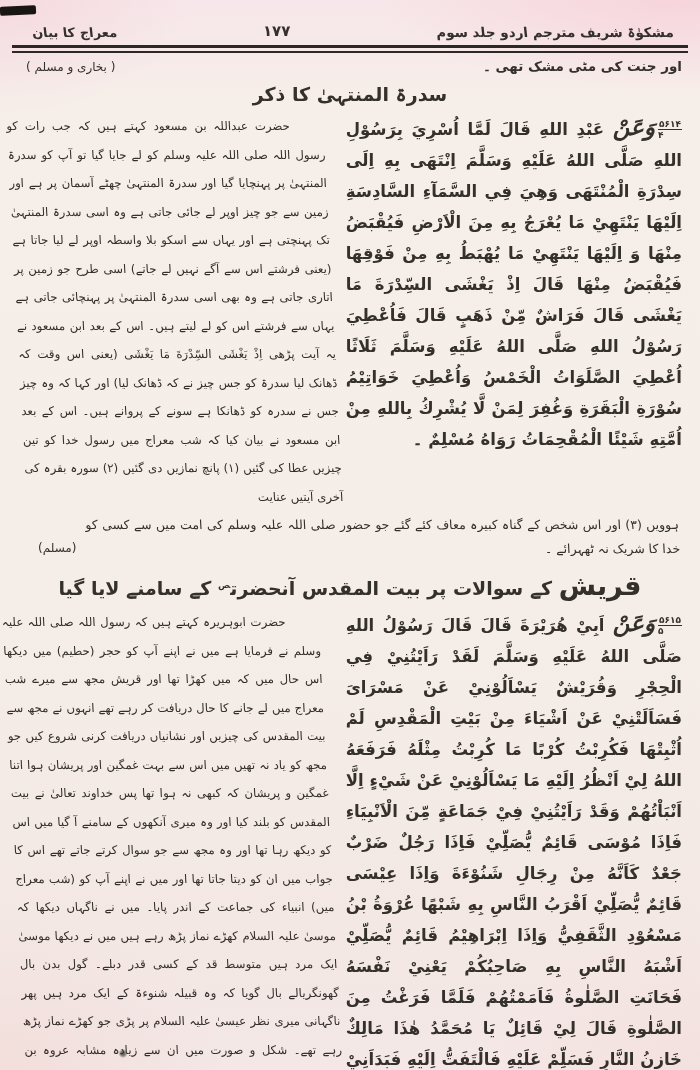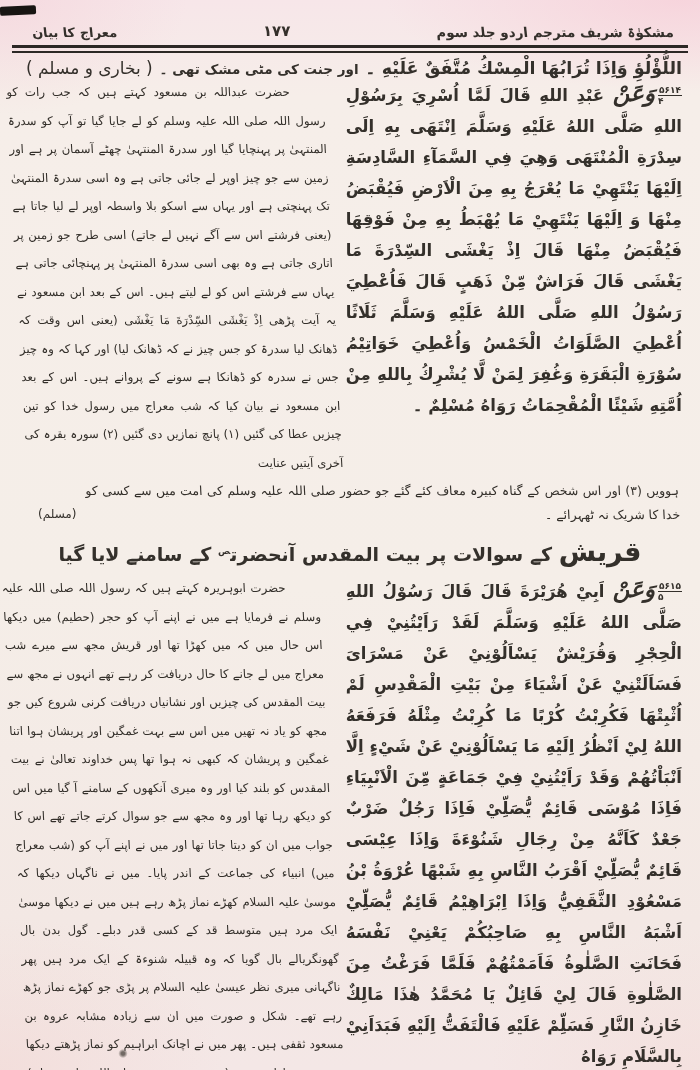--- a/index.html
+++ b/index.html
@@ -38,21 +38,21 @@
     border-bottom: 2px solid #2c2825;
   }
 
   
   .subheader {
     display: flex; justify-content: space-between; align-items: baseline;
     padding: 5px 6px 0 14px;
   }
   .sub-arabic { font-size: 17.5px; font-weight: bold; }
   .sub-urdu   { font-size: 13.5px; font-weight: bold; }
-  .sub-source { font-size: 17px; }
+  .sub-source { font-size: 12px; }
 
   .section-heading {
     text-align: center;
     font-size: 19px; font-weight: bold;
     margin: 9px 0 7px 0;
   }
   .section-heading .lead-word { font-size: 27px; }
   .honorific { font-size: 9px; vertical-align: super; font-weight: bold; }
 
   
@@ -117,25 +117,25 @@
 
     <div class="header">
       <span class="book-title">مشکوٰۃ شریف مترجم اردو جلد سوم</span>
       <span class="page-number">۱۷۷</span>
       <span class="chapter-title">معراج کا بیان</span>
     </div>
 
     <div class="rule"></div>
 
     <div class="subheader">
-      <span class="sub-arabic">اللُّؤْلُؤِ وَاِذَا تُرَابُهَا الْمِسْكُ مُتَّفَقٌ عَلَيْهِ ۔</span>
       <span class="sub-urdu">اور جنت کی مٹی مشک تھی ۔</span>
       <span class="sub-source">( بخاری و مسلم )</span>
     </div>
 
+    <div class="section-heading">سدرۃ المنتہیٰ کا ذکر</div>
 
     <div class="columns">
       <div class="col-arabic">
         <p><span class="hnum">
               <span class="hnum-top">۵۶۱۴</span>
               <span>۴</span>
             </span><span class="hadith-lead">وَعَنْ</span> <span>عَبْدِ اللهِ قَالَ لَمَّا اُسْرِيَ بِرَسُوْلِ اللهِ صَلَّى اللهُ عَلَيْهِ وَسَلَّمَ اِنْتَهَى بِهِ اِلَى سِدْرَةِ الْمُنْتَهَى وَهِيَ فِي السَّمَآءِ السَّادِسَةِ اِلَيْهَا يَنْتَهِيْ مَا يُعْرَجُ بِهِ مِنَ الْاَرْضِ فَيُقْبَضُ مِنْهَا وَ اِلَيْهَا يَنْتَهِيْ مَا يُهْبَطُ بِهِ مِنْ فَوْقِهَا فَيُقْبَضُ مِنْهَا قَالَ اِذْ يَغْشَى السِّدْرَةَ مَا يَغْشَى قَالَ فَرَاشٌ مِّنْ ذَهَبٍ قَالَ فَاُعْطِيَ رَسُوْلُ اللهِ صَلَّى اللهُ عَلَيْهِ وَسَلَّمَ ثَلَاثًا اُعْطِيَ الصَّلَوَاتُ الْخَمْسُ وَاُعْطِيَ خَوَاتِيْمُ سُوْرَةِ الْبَقَرَةِ وَغُفِرَ لِمَنْ لَّا يُشْرِكُ بِاللهِ مِنْ اُمَّتِهِ شَيْئًا الْمُقْحِمَاتُ رَوَاهُ مُسْلِمٌ ۔</span></p>
       </div>
       <div class="col-urdu">
         <p>حضرت عبداللہ بن مسعود کہتے ہیں کہ جب رات کو رسول اللہ صلی اللہ علیہ وسلم کو لے جایا گیا تو آپ کو سدرۃ المنتہیٰ پر پہنچایا گیا اور سدرۃ المنتہیٰ چھٹے آسمان پر ہے اور زمین سے جو چیز اوپر لے جائی جاتی ہے وہ اسی سدرۃ المنتہیٰ تک پہنچتی ہے اور یہاں سے اسکو بلا واسطہ اوپر لے لیا جاتا ہے (یعنی فرشتے اس سے آگے نہیں لے جاتے) اسی طرح جو زمین پر اتاری جاتی ہے وہ بھی اسی سدرۃ المنتہیٰ پر پہنچائی جاتی ہے یہاں سے فرشتے اس کو لے لیتے ہیں۔ اس کے بعد ابن مسعود نے یہ آیت پڑھی اِذْ يَغْشَى السِّدْرَةَ مَا يَغْشَى (یعنی اس وقت کہ ڈھانک لیا سدرۃ کو جس چیز نے کہ ڈھانک لیا) اور کہا کہ وہ چیز جس نے سدرہ کو ڈھانکا ہے سونے کے پروانے ہیں۔ اس کے بعد ابن مسعود نے بیان کیا کہ شب معراج میں رسول خدا کو تین چیزیں عطا کی گئیں (۱) پانچ نمازیں دی گئیں (۲) سورہ بقرہ کی آخری آیتیں عنایت</p>

